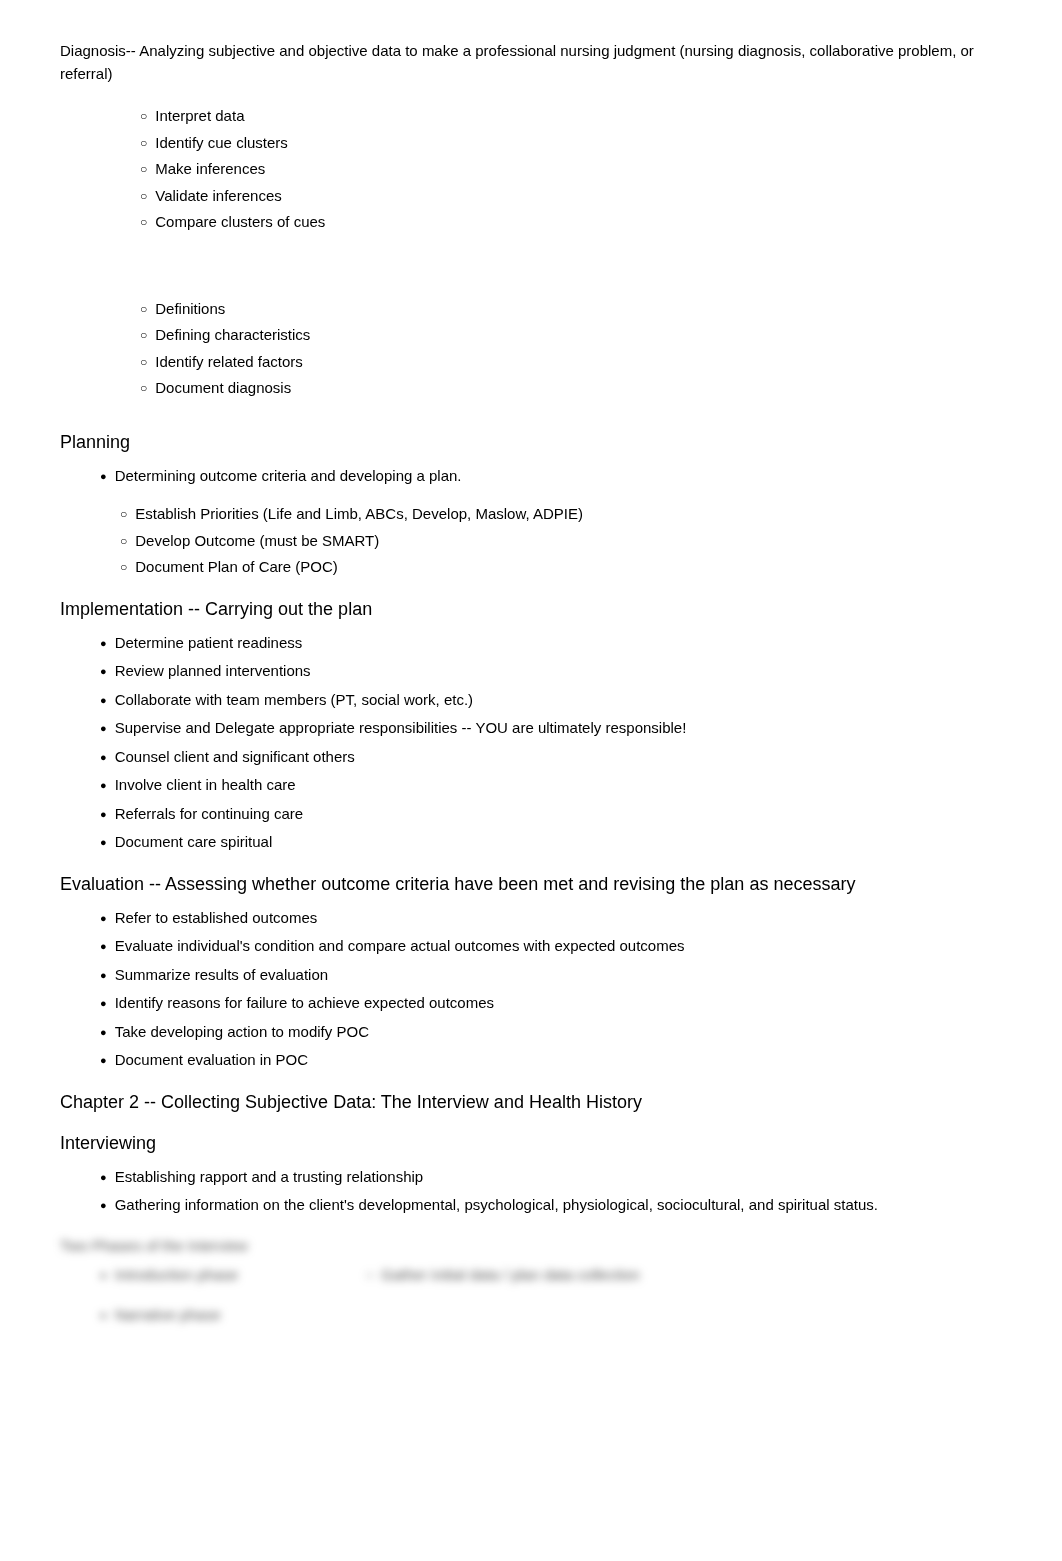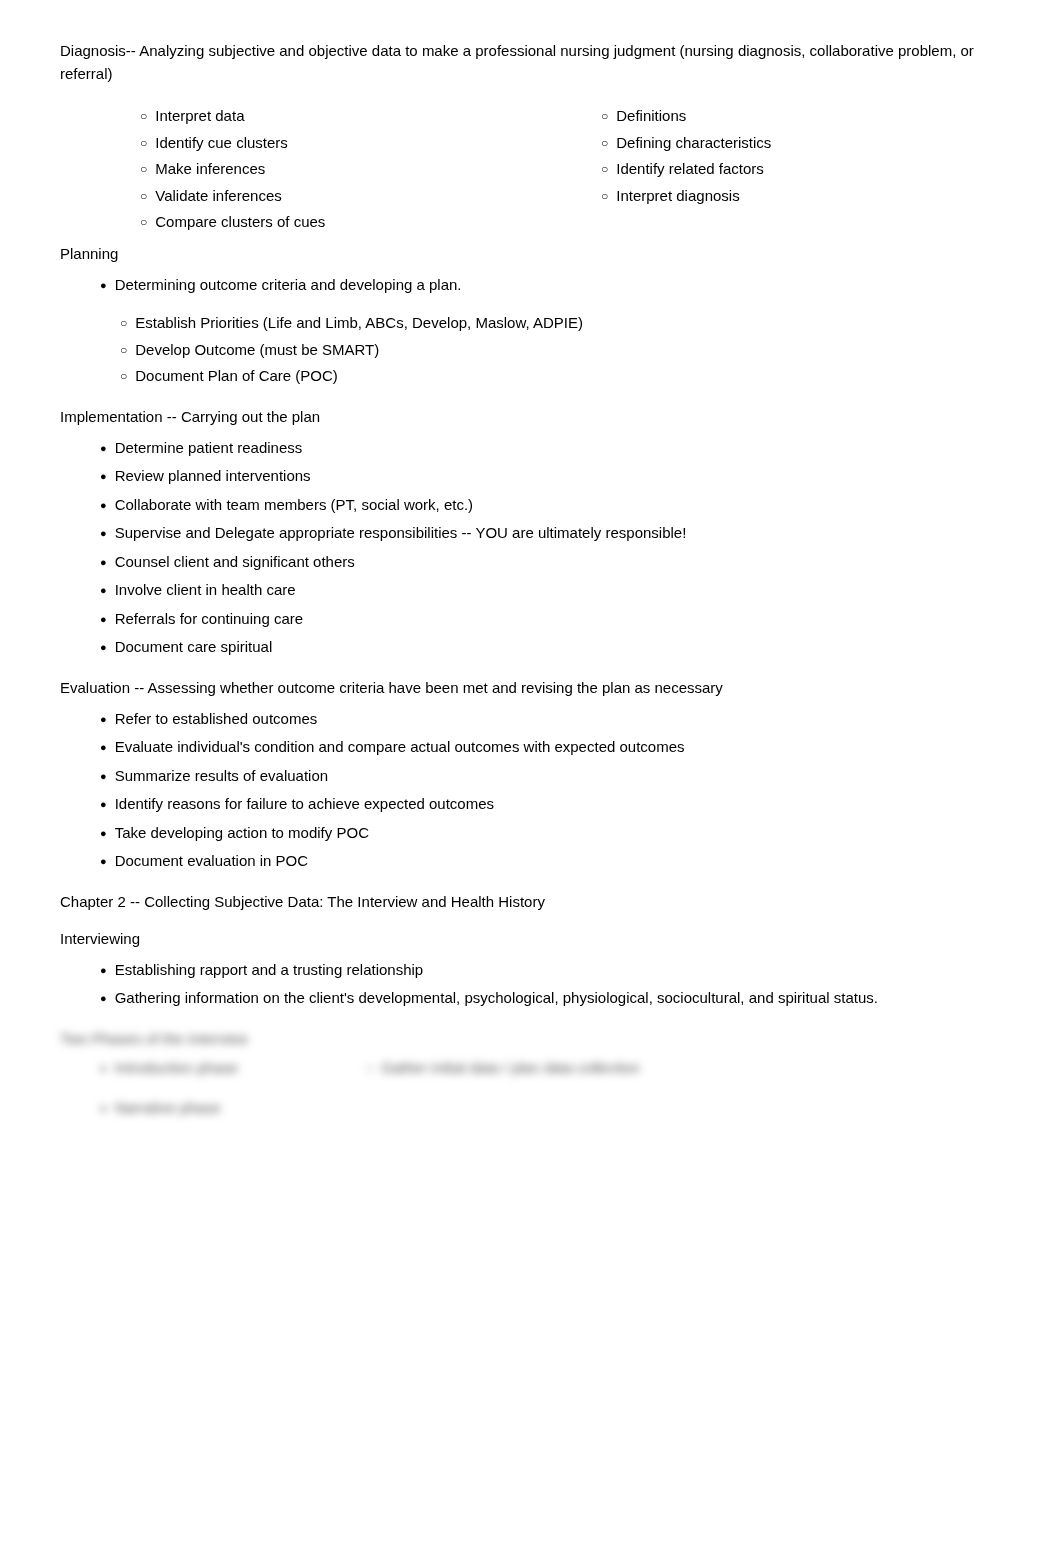--- a/index.html
+++ b/index.html
@@ -19,22 +19,23 @@
     }
 
     .intro-paragraph {
       margin-bottom: 20px;
       line-height: 1.5;
     }
 
     .two-col-list {
       display: flex;
       gap: 60px;
-      margin-bottom: 7px;
+      margin-bottom: 28px;
       padding-left: 80px;
+      flex-direction: column;
     }
 
     .two-col-list .col {
       flex: 1;
     }
 
     .circle-list {
       list-style: none;
       padding: 0;
     }
@@ -48,21 +49,21 @@
     }
 
     .circle-list li::before {
       content: "○";
       font-size: 12px;
       margin-top: 2px;
       flex-shrink: 0;
     }
 
     .section-heading {
-      font-size: 15px;
+      font-size: 18px;
       font-weight: normal;
       margin-bottom: 12px;
       margin-top: 4px;
     }
 
     .bullet-list {
       list-style: none;
       padding: 0;
       margin-bottom: 16px;
     }
@@ -198,21 +199,21 @@
       <li>
           <span>Definitions</span>
         </li>
       <li>
           <span>Defining characteristics</span>
         </li>
       <li>
           <span>Identify related factors</span>
         </li>
       <li>
-          <span>Interpret diagnosis</span>
+          <span>Document diagnosis</span>
         </li>
     </ul>
   </div>
 </div>
 
 <div class="section-block">
   <p class="section-heading">Planning</p>
   <ul class="bullet-list">
     <li>
       <span>Determining outcome criteria and developing a plan.</span>

